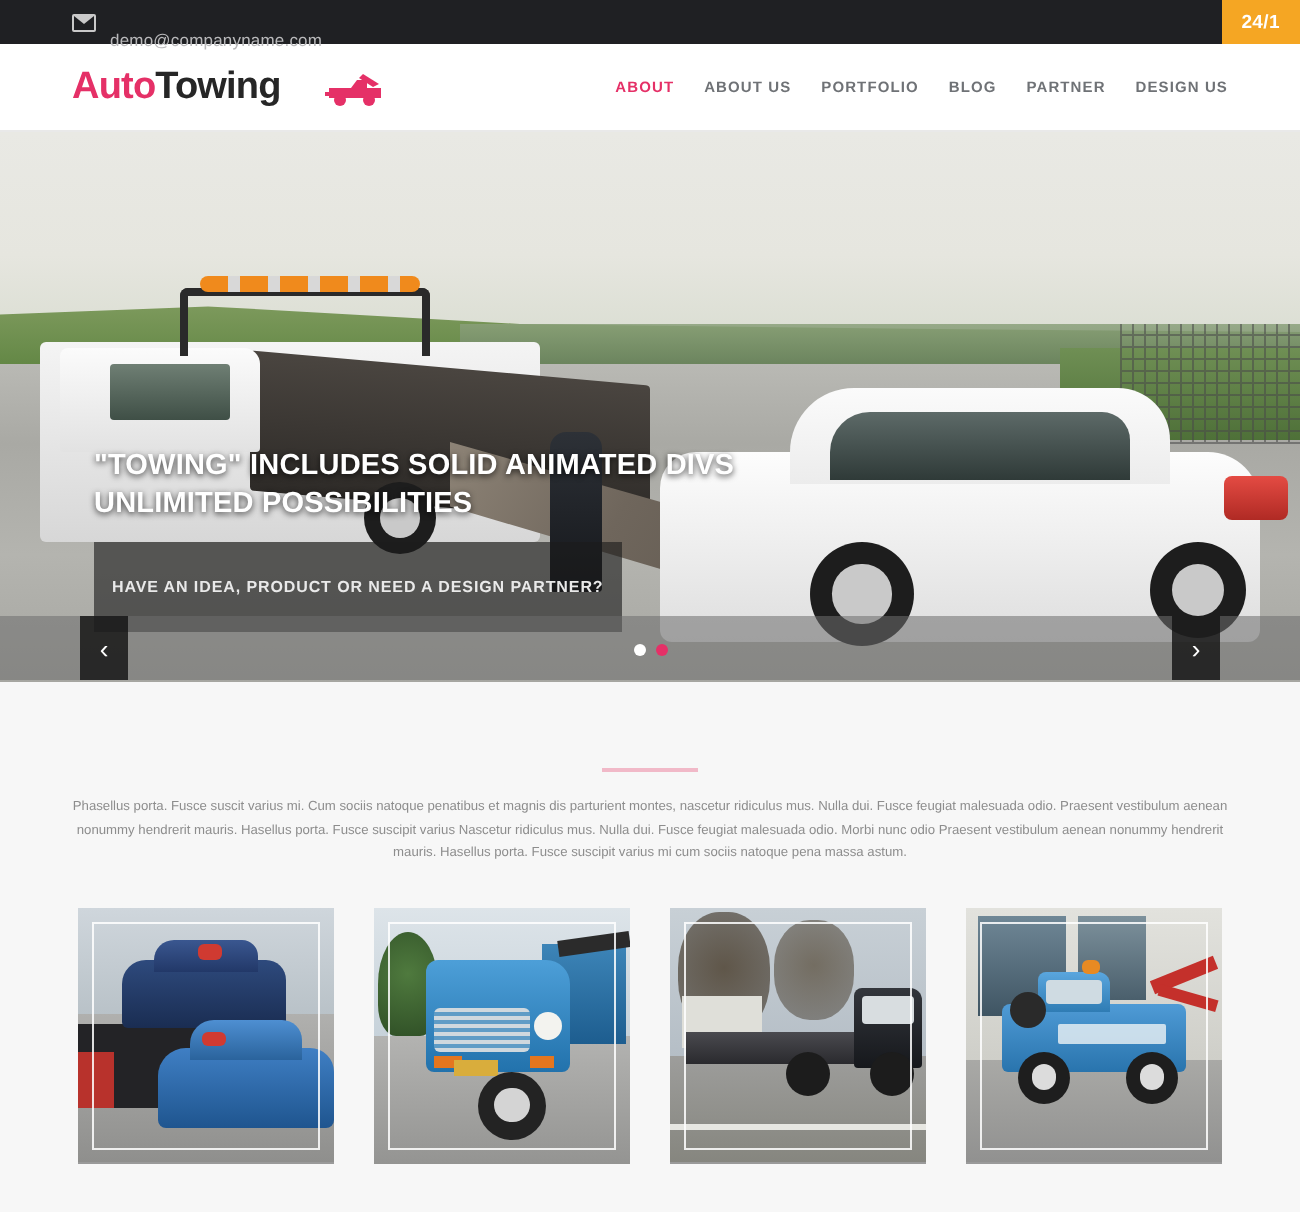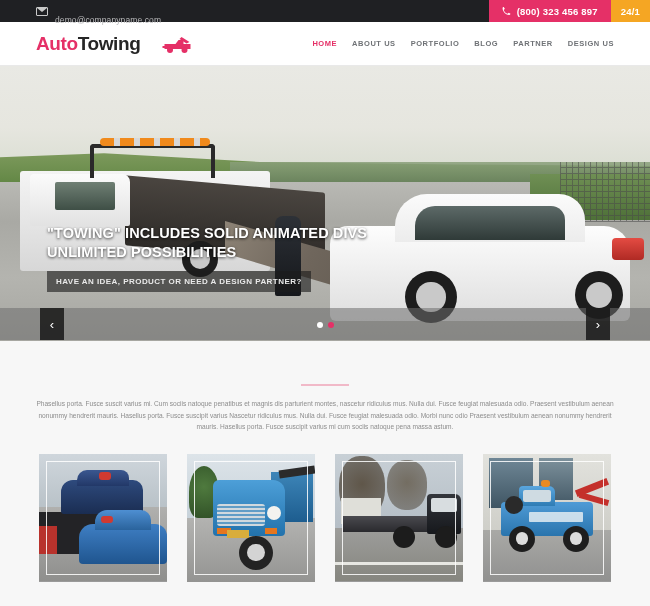--- a/index.html
+++ b/index.html
@@ -145,21 +145,21 @@
 
   .hero-caption { position: absolute; left: 47px; top: 158px; width: 400px; }
   .hero-title {
     color: #ffffff; font-size: 14.5px; font-weight: bold; line-height: 19px;
     letter-spacing: .1px; text-shadow: 0 1px 3px rgba(0,0,0,.75);
   }
   .hero-sub {
     display: inline-block; margin-top: 9px;
     background: rgba(28,28,28,.62); color: #e9e9e9;
     font-size: 8px; font-weight: bold; letter-spacing: .45px;
-    padding: 6px 9px;
+    padding: 18px 9px;
   }
 
   .hero-bar {
     position: absolute; left: 0; bottom: 1px; width: 650px; height: 32px;
     background: rgba(110,110,110,.55);
   }
   .hero-arrow {
     position: absolute; bottom: 1px; width: 24px; height: 32px;
     background: rgba(20,20,20,.82); color: #ffffff;
     display: flex; align-items: center; justify-content: center;
@@ -256,45 +256,39 @@
 </style>
 </head>
 <body>
 
 <div class="topbar">
   <div class="topbar-left">
     <span class="mail-icon"></span>
     <span class="topbar-email">demo@companyname.com</span>
   </div>
   <div class="topbar-right">
-    <div class="phone-block">
-      <svg class="phone-icon" viewBox="0 0 16 16">
-        <path d="M3 1C2 1 1 2 1 3c0 6 6 12 12 12 1 0 2-1 2-2l-3-2-2 2C7 12 4 9 3 6l2-2z"></path>
-      </svg>
-      <span>(800) 323 456 897</span>
-    </div>
     <div class="hours-block">
       <span>24/1</span>
     </div>
   </div>
 </div>
 
 <div class="header">
   <div class="logo">
     <span class="logo-text"><span class="logo-auto">Auto</span><span class="logo-towing">Towing</span></span>
     <svg class="truck-icon" viewBox="0 0 64 40">
       <path d="M40 6 L56 16 L50 19 L36 10 Z"></path>
       <path d="M6 20 h22 l6 -8 h10 v8 h14 v10 H6 z"></path>
       <circle cx="17" cy="32" r="6"></circle>
       <circle cx="46" cy="32" r="6"></circle>
       <rect x="2" y="24" width="8" height="4"></rect>
     </svg>
   </div>
   <div class="nav">
-    <a class="nav-item active" href="#">HOME</a>
+    <a class="nav-item active" href="#">ABOUT</a>
     <a class="nav-item" href="#">ABOUT US</a>
     <a class="nav-item" href="#">PORTFOLIO</a>
     <a class="nav-item" href="#">BLOG</a>
     <a class="nav-item" href="#">PARTNER</a>
     <a class="nav-item" href="#">DESIGN US</a>
   </div>
 </div>
 
 <div class="hero">
   <div class="hero-sky"></div>

